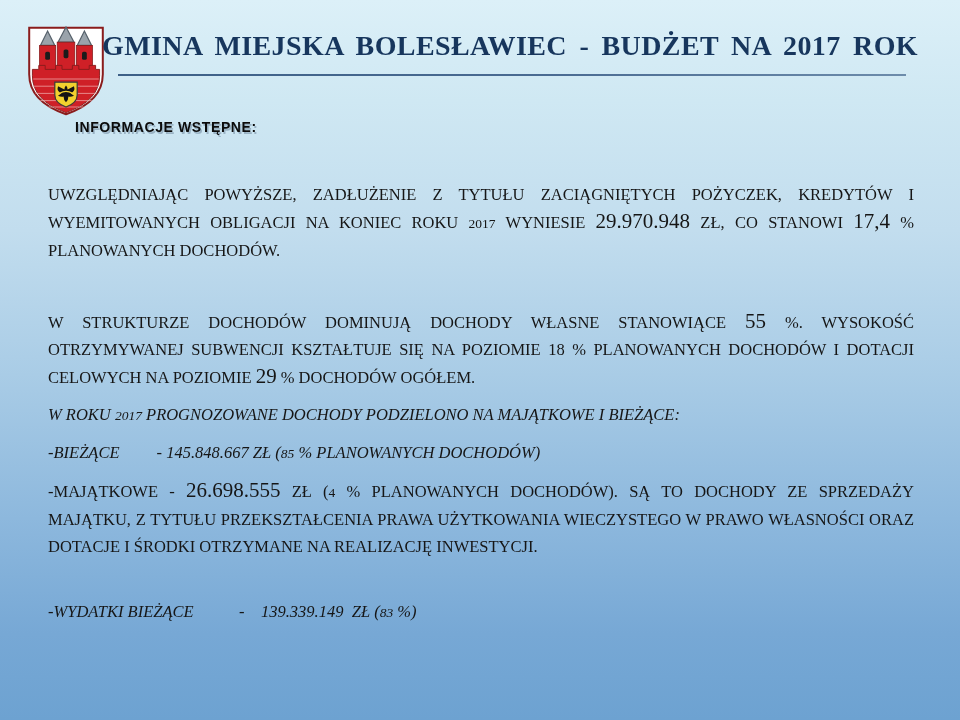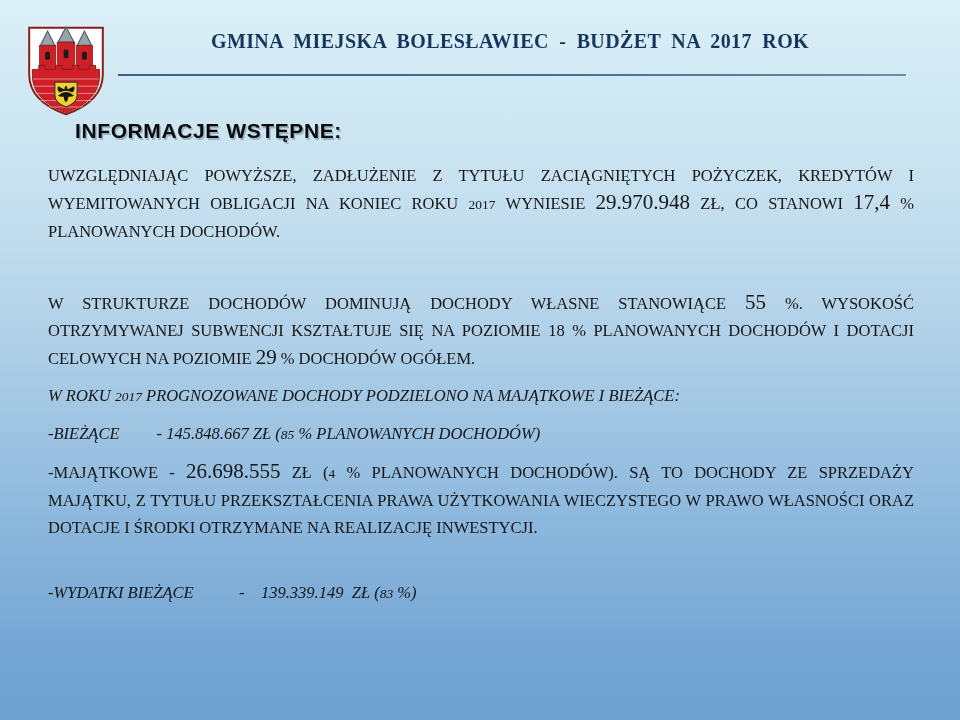--- a/index.html
+++ b/index.html
@@ -11,38 +11,38 @@
       #dcf0f8 0%, #cfe8f3 14%, #c2ddee 32%,
       #a9cce6 52%, #8db8dd 72%, #77a8d5 88%, #6da2d1 100%);
     font-family:"Liberation Serif","DejaVu Serif",serif;
     color:#1a1a1a;
   }
   
   .crest{position:absolute;left:26px;top:24px;width:80px;height:94px;}
   .title{
     position:absolute;top:30px;left:70px;right:10px;
     text-align:center;
-    font-size:20px;font-weight:bold;
+    font-size:28px;font-weight:bold;
     color:#17365d;
     letter-spacing:0.4px;word-spacing:5px;
   }
   .title-rule{
     position:absolute;top:74px;left:118px;width:788px;height:2px;
     background:linear-gradient(90deg,#3d6087 0%,#4a6b92 55%,#6d8cab 100%);
   }
   .section-heading{
     position:absolute;top:119px;left:75px;
     font-family:"Liberation Sans","DejaVu Sans",sans-serif;
-    font-size:21px;font-weight:bold;color:#0b0b0b;
+    font-size:14px;font-weight:bold;color:#0b0b0b;
     letter-spacing:0.6px;
     text-shadow:1.5px 1.5px 0 rgba(70,95,120,0.38);
   }
   
   .content{
-    position:absolute;top:162px;left:48px;width:866px;
+    position:absolute;top:181px;left:48px;width:866px;
     font-size:16.5px;line-height:27px;color:#161616;
   }
   .content p{margin:0;}
   .just{text-align:justify;}
   .pre{white-space:pre-wrap;font-style:italic;}
   .lg{font-size:21px;}
   .sm{font-size:13.5px;}
   .p1{margin-bottom:44px !important;}
   .p2{margin-bottom:10px !important;}
   .p3{margin-bottom:10px !important;}

